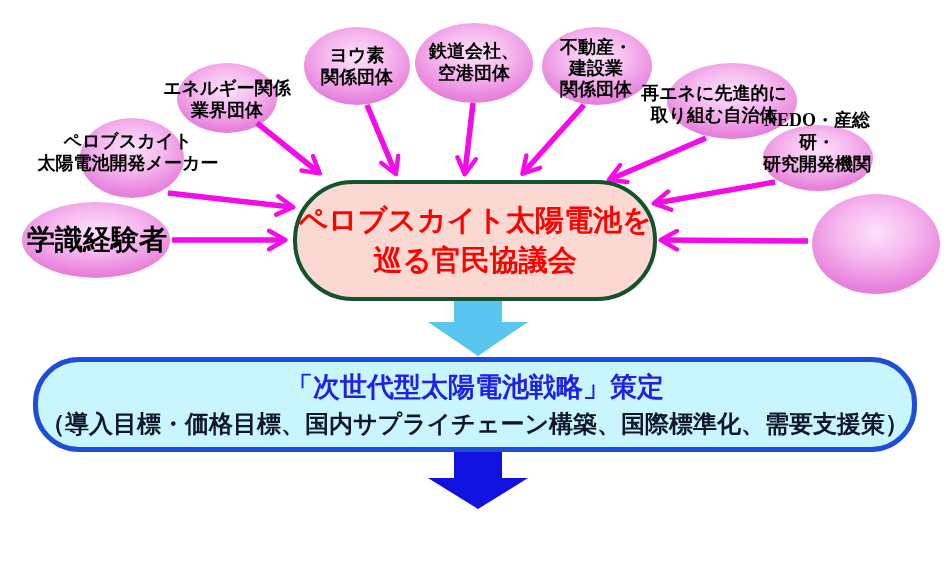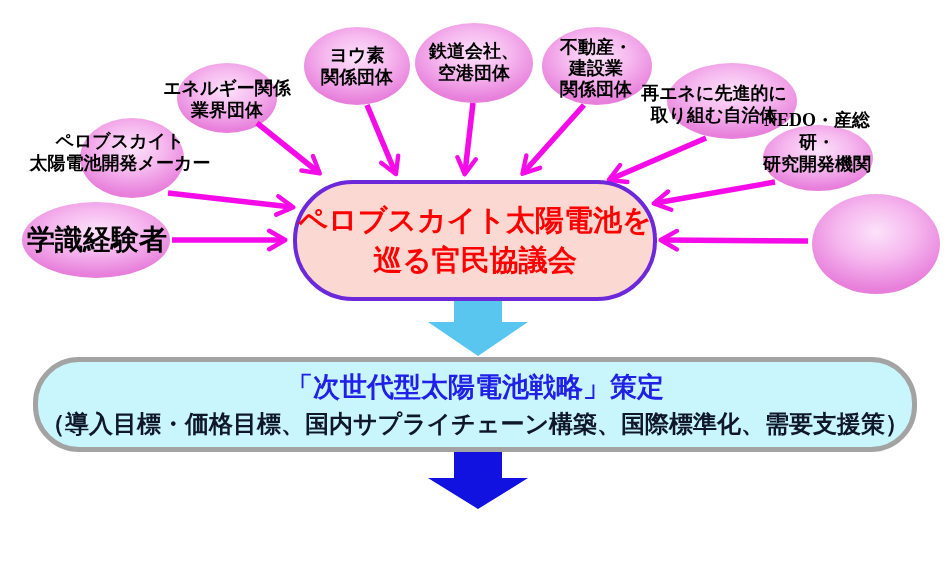--- a/index.html
+++ b/index.html
@@ -13,51 +13,51 @@
     background:radial-gradient(ellipse 62% 58% at 50% 38%, #fce2fa 0%, #f6b9ef 48%, #e77fdb 100%);
   }
   .nlabel{
     position:absolute;z-index:3;transform:translate(-50%,-50%);
     font-weight:bold;font-size:18px;line-height:1.22;color:#000;
     white-space:pre-line;text-align:center;
   }
   .e-academic{left:22px;top:202px;width:148px;height:76px;}
   .l-academic{left:97px;top:240px;font-size:28px;}
   .e-perovskite{left:80px;top:118px;width:104px;height:80px;}
-  .l-perovskite{left:120px;top:152px;}
+  .l-perovskite{left:128px;top:152px;}
   .e-energy{left:177px;top:63px;width:100px;height:70px;}
   .l-energy{left:227px;top:99px;}
   .e-iodine{left:304px;top:27px;width:106px;height:78px;}
   .l-iodine{left:357px;top:66px;}
   .e-railway{left:415px;top:23px;width:118px;height:80px;}
   .l-railway{left:474px;top:62px;}
   .e-realestate{left:542px;top:27px;width:110px;height:78px;}
   .l-realestate{left:596px;top:68px;line-height:1.18;}
   .e-renewable{left:667px;top:63px;width:130px;height:76px;}
   .l-renewable{left:714px;top:104px;}
   .e-nedo{left:763px;top:125px;width:110px;height:66px;}
   .l-nedo{left:817px;top:143px;font-family:Liberation Serif, serif;}
   .e-ministries{left:812px;top:194px;width:128px;height:100px;}
   .l-ministries{left:867px;top:251px;font-size:17px;line-height:1.3;}
   
   #arrows{position:absolute;left:0;top:0;z-index:2;pointer-events:none;}
   
   .council{
     position:absolute;z-index:4;left:293px;top:180px;width:364px;height:121px;
-    background:#fbd9d2;border:4px solid #6d28d9;border-radius:60px;
+    background:#fbd9d2;border:4px solid #14532d;border-radius:60px;
     display:flex;align-items:center;justify-content:center;box-sizing:border-box;
   }
   .council .txt{
     color:#ff0000;font-weight:bold;font-size:29px;line-height:1.35;
     white-space:pre-line;text-align:center;
   }
   
   .strategy{
     position:absolute;z-index:4;left:33px;top:357px;width:884px;height:95px;
-    background:#c9f5fd;border:5px solid #a3a3a3;border-radius:46px;
+    background:#c9f5fd;border:5px solid #1d4ed8;border-radius:46px;
     display:flex;flex-direction:column;align-items:center;justify-content:center;
     box-sizing:border-box;gap:3px;
   }
   .strategy .line1{color:#2020e8;font-weight:bold;font-size:27px;white-space:nowrap;}
   .strategy .line2{color:#0f172a;font-weight:bold;font-size:24px;white-space:nowrap;}
   
   .outcome{
     position:absolute;z-index:4;left:148px;top:507px;width:665px;height:62px;
     background:#1717e4;border-radius:31px;
     display:flex;align-items:center;justify-content:center;box-sizing:border-box;

